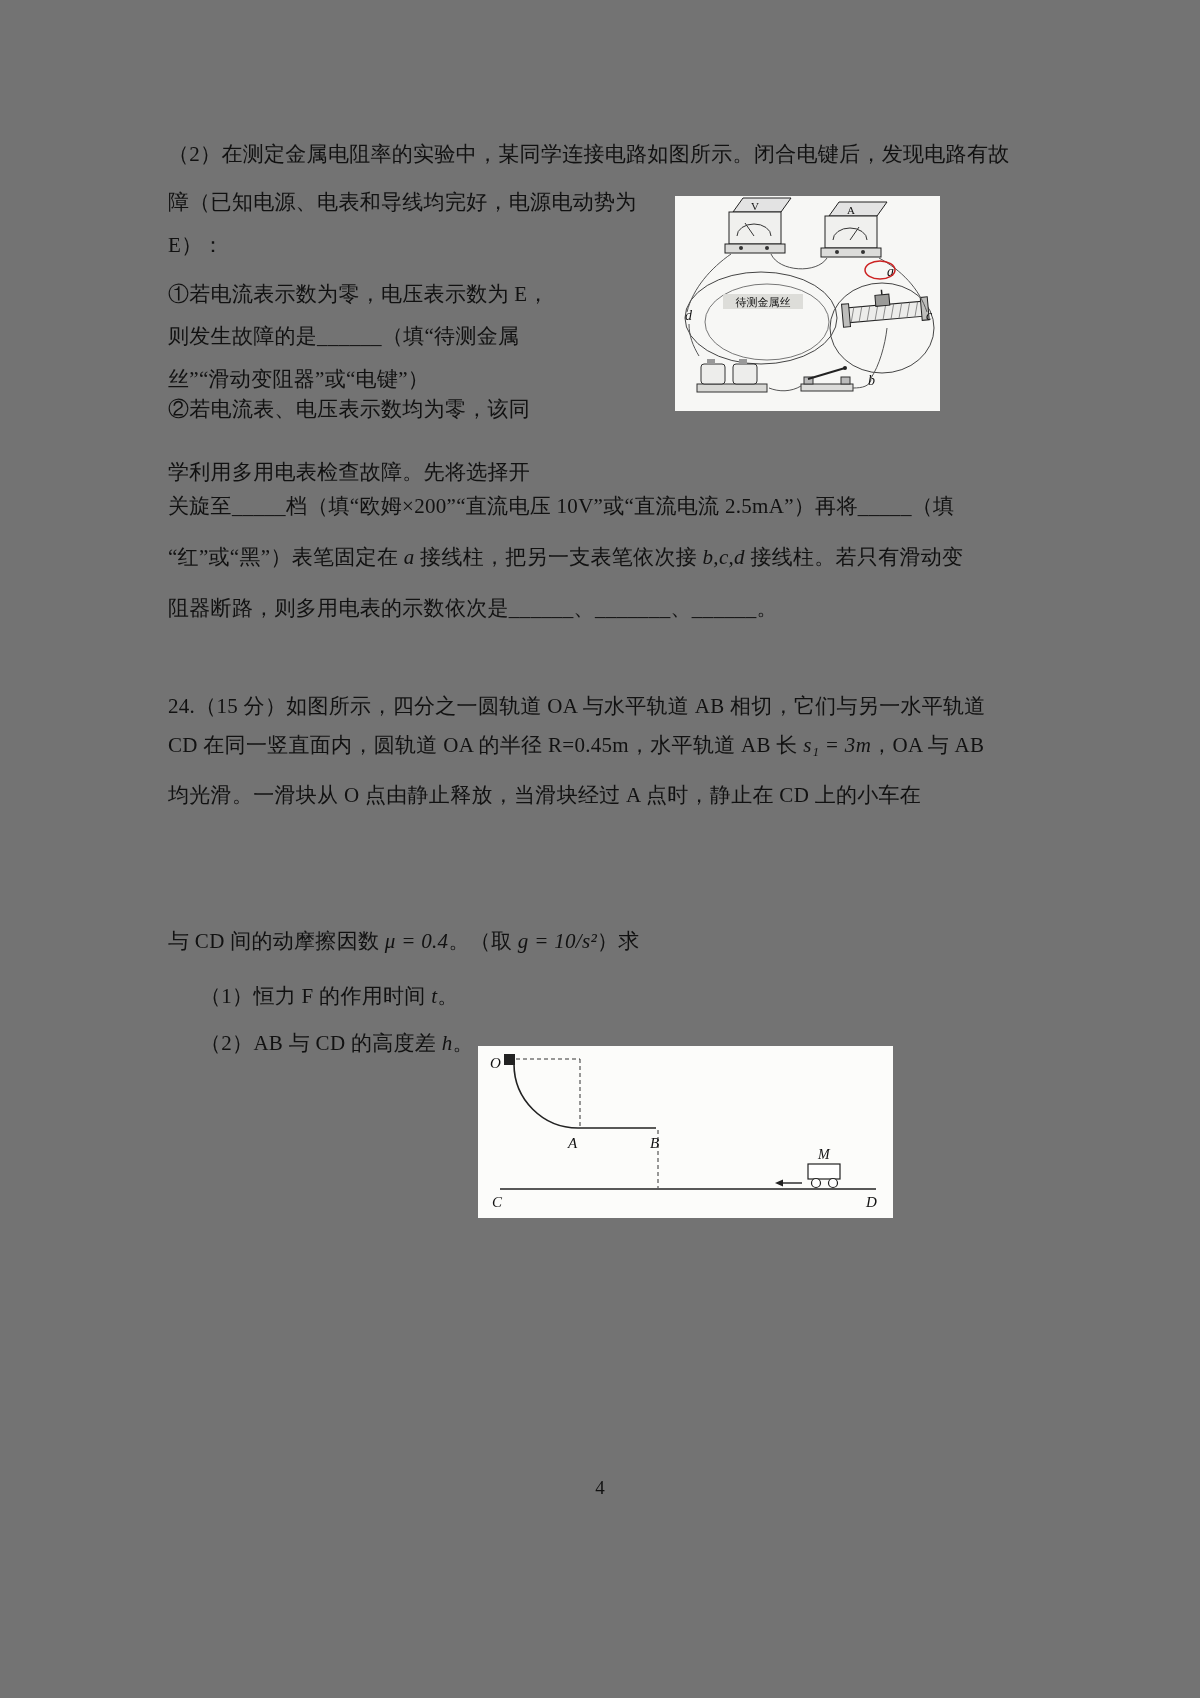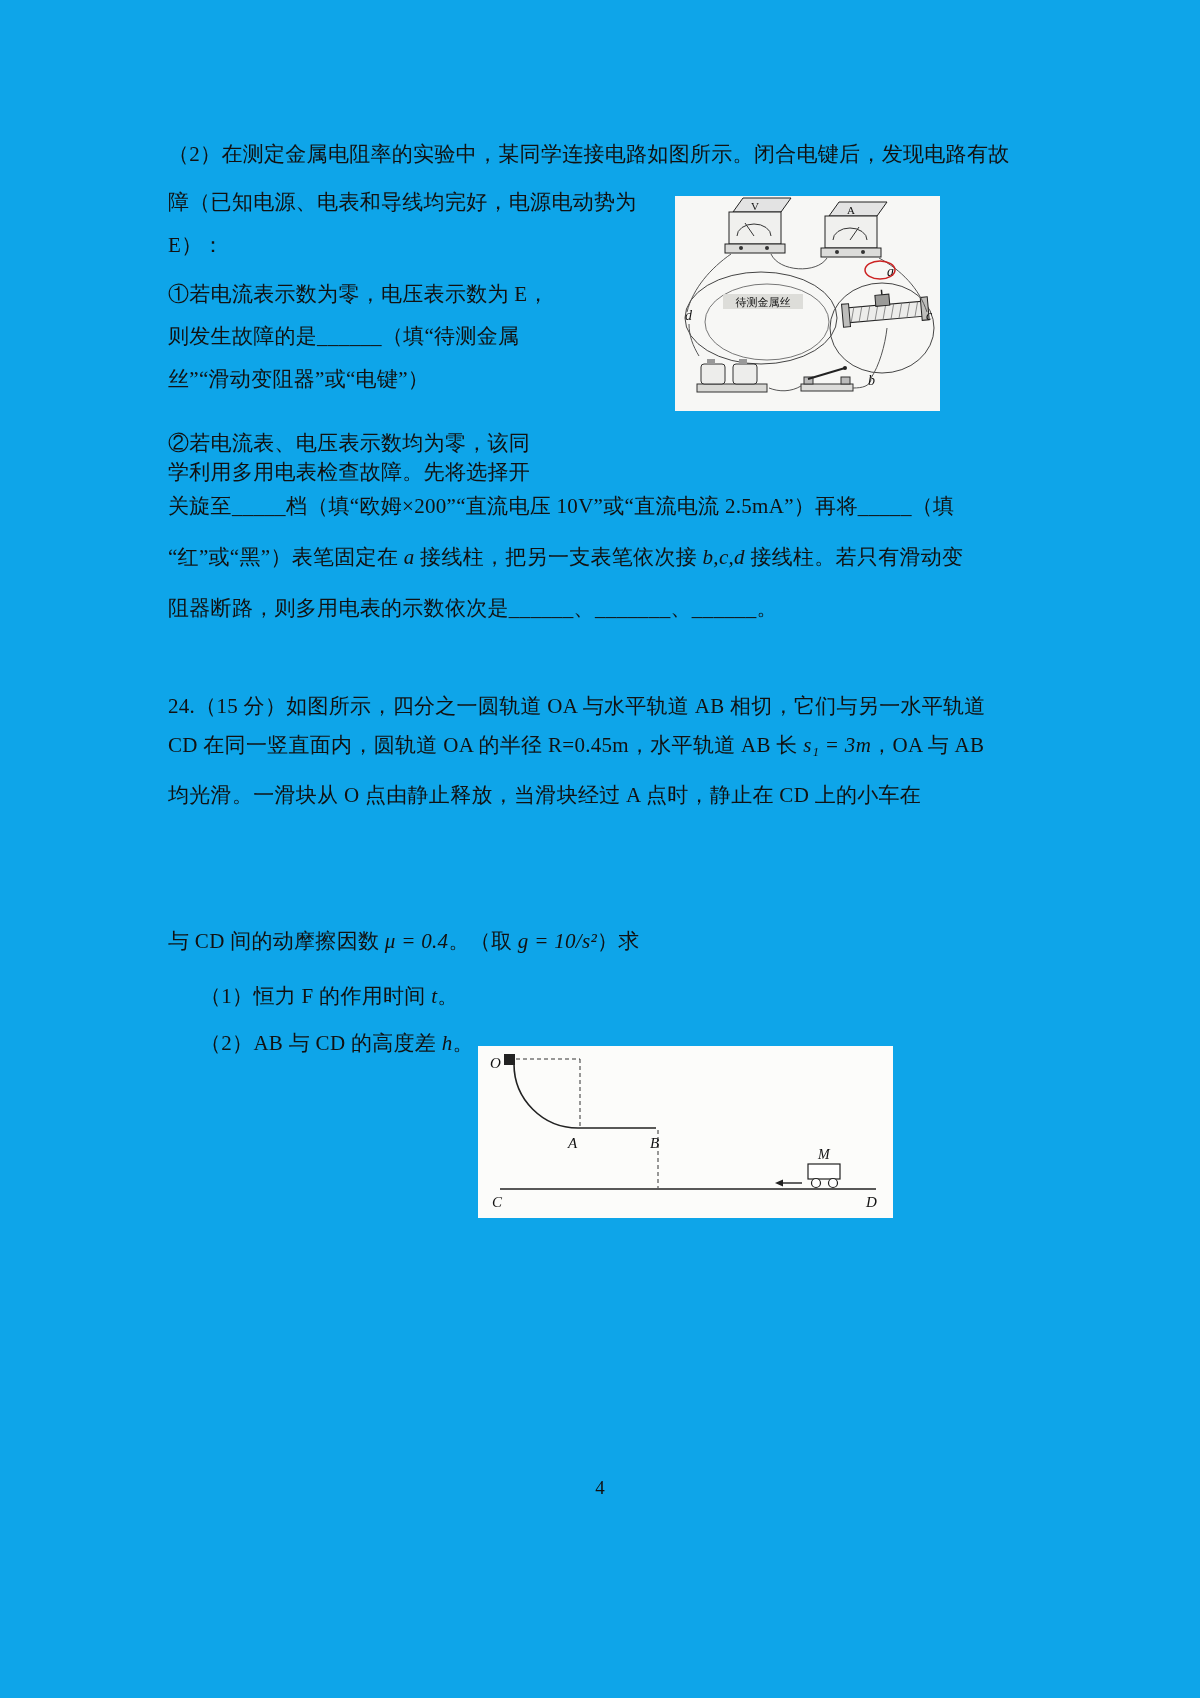--- a/index.html
+++ b/index.html
@@ -2,21 +2,21 @@
 <html><head>
 <meta charset="utf-8">
 <style>
   * { margin:0; padding:0; box-sizing:border-box; }
   html,body { background:#ffffff; }
   body {
     width:1200px; height:1698px; position:relative;
     font-family:"Liberation Serif","DejaVu Serif",serif;
     color:#000;
   }
-  .page { position:absolute; left:0; top:0; width:1200px; height:1698px; background:#0ea5e9; overflow:hidden; }
+  .page { position:absolute; left:0; top:0; width:1200px; height:1698px; background:#737373; overflow:hidden; }
   .line {
     position:absolute; left:168px; font-size:21px; line-height:26px;
     letter-spacing:0.3px; white-space:pre; color:#111;
   }
   .math { font-style:italic; }
   .fig { position:absolute; }
   .pageno { position:absolute; left:0; top:1477px; width:100%; text-align:center; font-size:19px; color:#111; }
   svg text { font-family:"Liberation Serif","DejaVu Serif",serif; }
   .figlabel { font-style:italic; }
 </style>
@@ -24,21 +24,21 @@
 <body>
 
 <div class="page">
 
   <div class="line" style="top:141px">（2）在测定金属电阻率的实验中，某同学连接电路如图所示。闭合电键后，发现电路有故</div>
   <div class="line" style="top:189px">障（已知电源、电表和导线均完好，电源电动势为</div>
   <div class="line" style="top:232px">E）：</div>
   <div class="line" style="top:323px">则发生故障的是______（填“待测金属</div>
   <div class="line" style="top:281px">①若电流表示数为零，电压表示数为 E，</div>
   <div class="line" style="top:366px">丝”“滑动变阻器”或“电键”）</div>
-  <div class="line" style="top:430px">②若电流表、电压表示数均为零，该同</div>
+  <div class="line" style="top:396px">②若电流表、电压表示数均为零，该同</div>
   <div class="line" style="top:459px">学利用多用电表检查故障。先将选择开</div>
   <div class="line" style="top:493px">关旋至_____档（填“欧姆×200”“直流电压 10V”或“直流电流 2.5mA”）再将_____（填</div>
   <div class="line" style="top:544px"><span>“红”或“黑”）表笔固定在 </span><span class="math">a</span><span> 接线柱，把另一支表笔依次接 </span><span class="math">b,c,d</span><span> 接线柱。若只有滑动变</span></div>
   <div class="line" style="top:595px">阻器断路，则多用电表的示数依次是______、_______、______。</div>
 
   <div class="fig" style="left:675px; top:196px; width:265px; height:215px;">
     <svg width="265" height="215" viewBox="0 0 265 215">
       <rect x="0" y="0" width="265" height="215" fill="#f7f7f5"></rect>
 
       <g transform="translate(52,2)">

